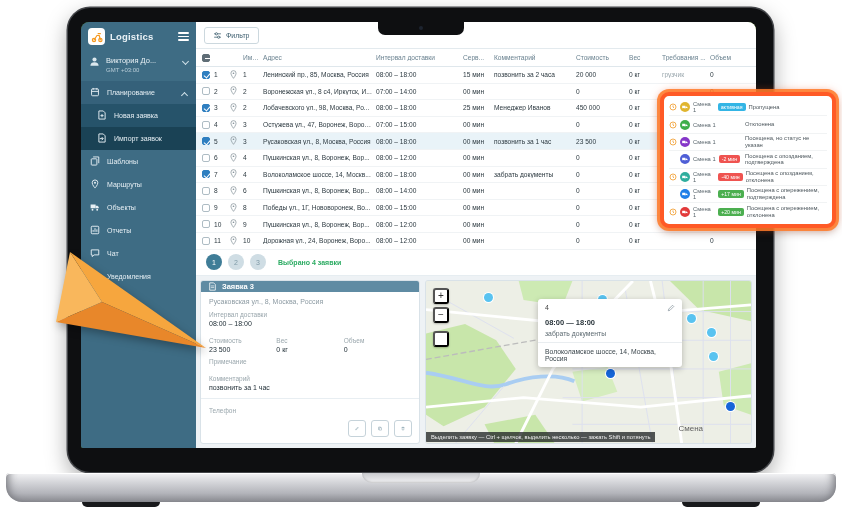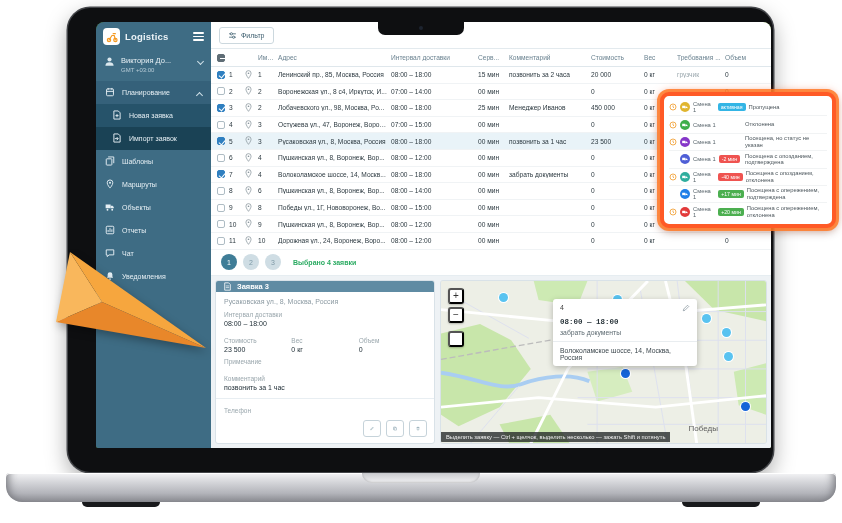--- a/index.html
+++ b/index.html
@@ -1,21 +1,21 @@
 <!DOCTYPE html>
 <html><head>
 <meta charset="utf-8">
 <style>
   html,body{margin:0;padding:0;background:#ffffff;}
   *{box-sizing:border-box;font-family:"Liberation Sans",sans-serif;}
   .stage{position:relative;width:842px;height:523px;overflow:hidden;background:#fff;}
 
   
   .laptop{position:absolute;left:68px;top:8px;width:705px;height:464px;background:#0e0f11;border-radius:22px;box-shadow:0 0 0 1.5px #44464a, 0 8px 22px rgba(0,0,0,.35);z-index:1;}
-  .screen{position:absolute;left:28px;top:14px;width:675px;height:426px;background:#4d7c0f;border-radius:8px 8px 2px 2px;overflow:hidden;}
+  .screen{position:absolute;left:13px;top:14px;width:675px;height:426px;background:#4d7c0f;border-radius:8px 8px 2px 2px;overflow:hidden;}
   .notch{position:absolute;left:50%;top:14px;transform:translateX(-50%);width:86px;height:13px;background:#0e0f11;border-radius:0 0 7px 7px;z-index:4;}
   .notch .cam{position:absolute;left:50%;top:4px;transform:translateX(-50%);width:4px;height:4px;border-radius:50%;background:#1d2430;}
   .base{position:absolute;left:6px;top:473px;width:830px;height:29px;background:linear-gradient(180deg,#f4f4f6 0%,#d6d7db 30%,#b3b4ba 70%,#87888e 100%);border-radius:4px 4px 16px 16px;box-shadow:inset 0 1px 0 #fff,inset 12px 0 10px -10px #6f7076,inset -12px 0 10px -10px #6f7076;z-index:3;}
   .groove{position:absolute;left:50%;top:0;transform:translateX(-50%);width:118px;height:10px;background:linear-gradient(180deg,#c9cace,#f2f2f4);border-radius:0 0 10px 10px;box-shadow:inset 0 -1px 2px rgba(0,0,0,.18);}
   .foot{position:absolute;top:500px;width:78px;height:7px;background:#191a1c;border-radius:0 0 5px 5px;z-index:2;}
   .foot-l{left:82px;} .foot-r{left:682px;}
 
   
   .app{position:absolute;inset:0;display:flex;font-size:7px;color:#2c3940;}
   .sidebar{width:115px;background:#3e6c84;color:#eaf2f6;flex:0 0 115px;display:flex;flex-direction:column;}
@@ -86,21 +86,21 @@
   .mctl{position:absolute;left:7px;width:16px;height:16px;background:#fff;border-radius:3px;box-shadow:0 1px 2px rgba(0,0,0,.25);display:flex;align-items:center;justify-content:center;font-size:10px;color:#333;cursor:pointer;z-index:3;}
   .mctl svg{width:9px;height:9px;}
   .marker{position:absolute;width:9px;height:9px;border-radius:50%;z-index:2;}
   .marker.light{background:#59c3f0;box-shadow:0 0 0 1px #fff;}
   .marker.dark{background:#1565d8;box-shadow:0 0 0 1px #fff;}
   .mtooltip{position:absolute;left:112px;top:18px;width:144px;background:#fff;border-radius:3px;box-shadow:0 2px 6px rgba(0,0,0,.25);padding:5px 7px;z-index:4;}
   .mt-titlerow{display:flex;align-items:flex-start;}
   .mt-title{font-size:7px;color:#444;}
   .mt-pencil{margin-left:auto;color:#7a8a93;cursor:pointer;}
   .mt-pencil svg{width:8px;height:8px;}
-  .mt-time{font-size:7.5px;color:#2b363c;margin-top:5px;font-weight:bold;font-family:Liberation Mono, monospace;}
+  .mt-time{font-size:7.5px;color:#2b363c;margin-top:5px;font-weight:bold;}
   .mt-comment{font-size:6.8px;color:#5d6a71;margin-top:3px;}
   .mt-sep{border-top:1px solid #e9edf0;margin:5px -7px;}
   .mt-addr{font-size:6.8px;color:#3c474d;}
   .maphint{position:absolute;left:0;bottom:1px;background:rgba(35,38,40,.78);color:#f2f2f2;font-size:5.8px;padding:2px 5px;z-index:3;white-space:nowrap;}
   .citylabel{position:absolute;right:48px;bottom:10px;color:#5f5f5f;font-size:8px;z-index:2;}
 
   
   .legend{position:absolute;left:660px;top:92px;width:176px;background:#fff;border-radius:9px;z-index:6;padding:3px 5px;border:4px solid #ff5a26;box-shadow:0 0 0 3px rgba(255,122,40,.85),0 0 10px rgba(255,90,38,.6),0 4px 10px rgba(0,0,0,.25);}
   .lg-row{display:flex;align-items:center;gap:3px;height:17.4px;border-bottom:1px solid #f1f3f4;font-size:5.8px;}
   .lg-row:last-child{border-bottom:none;}
@@ -578,21 +578,21 @@
                         <path d="M2.5 13.5l1-3.5 7.5-7.5 2.5 2.5-7.5 7.5z" fill="none" stroke="currentColor" stroke-width="1.3"></path>
                       </svg></span>
                 </div>
                 <div class="mt-time">08:00 — 18:00</div>
                 <div class="mt-comment">забрать документы</div>
                 <div class="mt-sep"></div>
                 <div class="mt-addr">Волоколамское шоссе, 14, Москва, Россия</div>
               </div>
 
               <div class="maphint">Выделить заявку — Ctrl + щелчок, выделить несколько — зажать Shift и потянуть</div>
-              <div class="citylabel">Победы</div>
+              <div class="citylabel">Смена</div>
             </section>
           </div>
         </main>
       </div>
     </div>
     <div class="notch">
         <span class="cam"></span>
       </div>
   </div>
 

